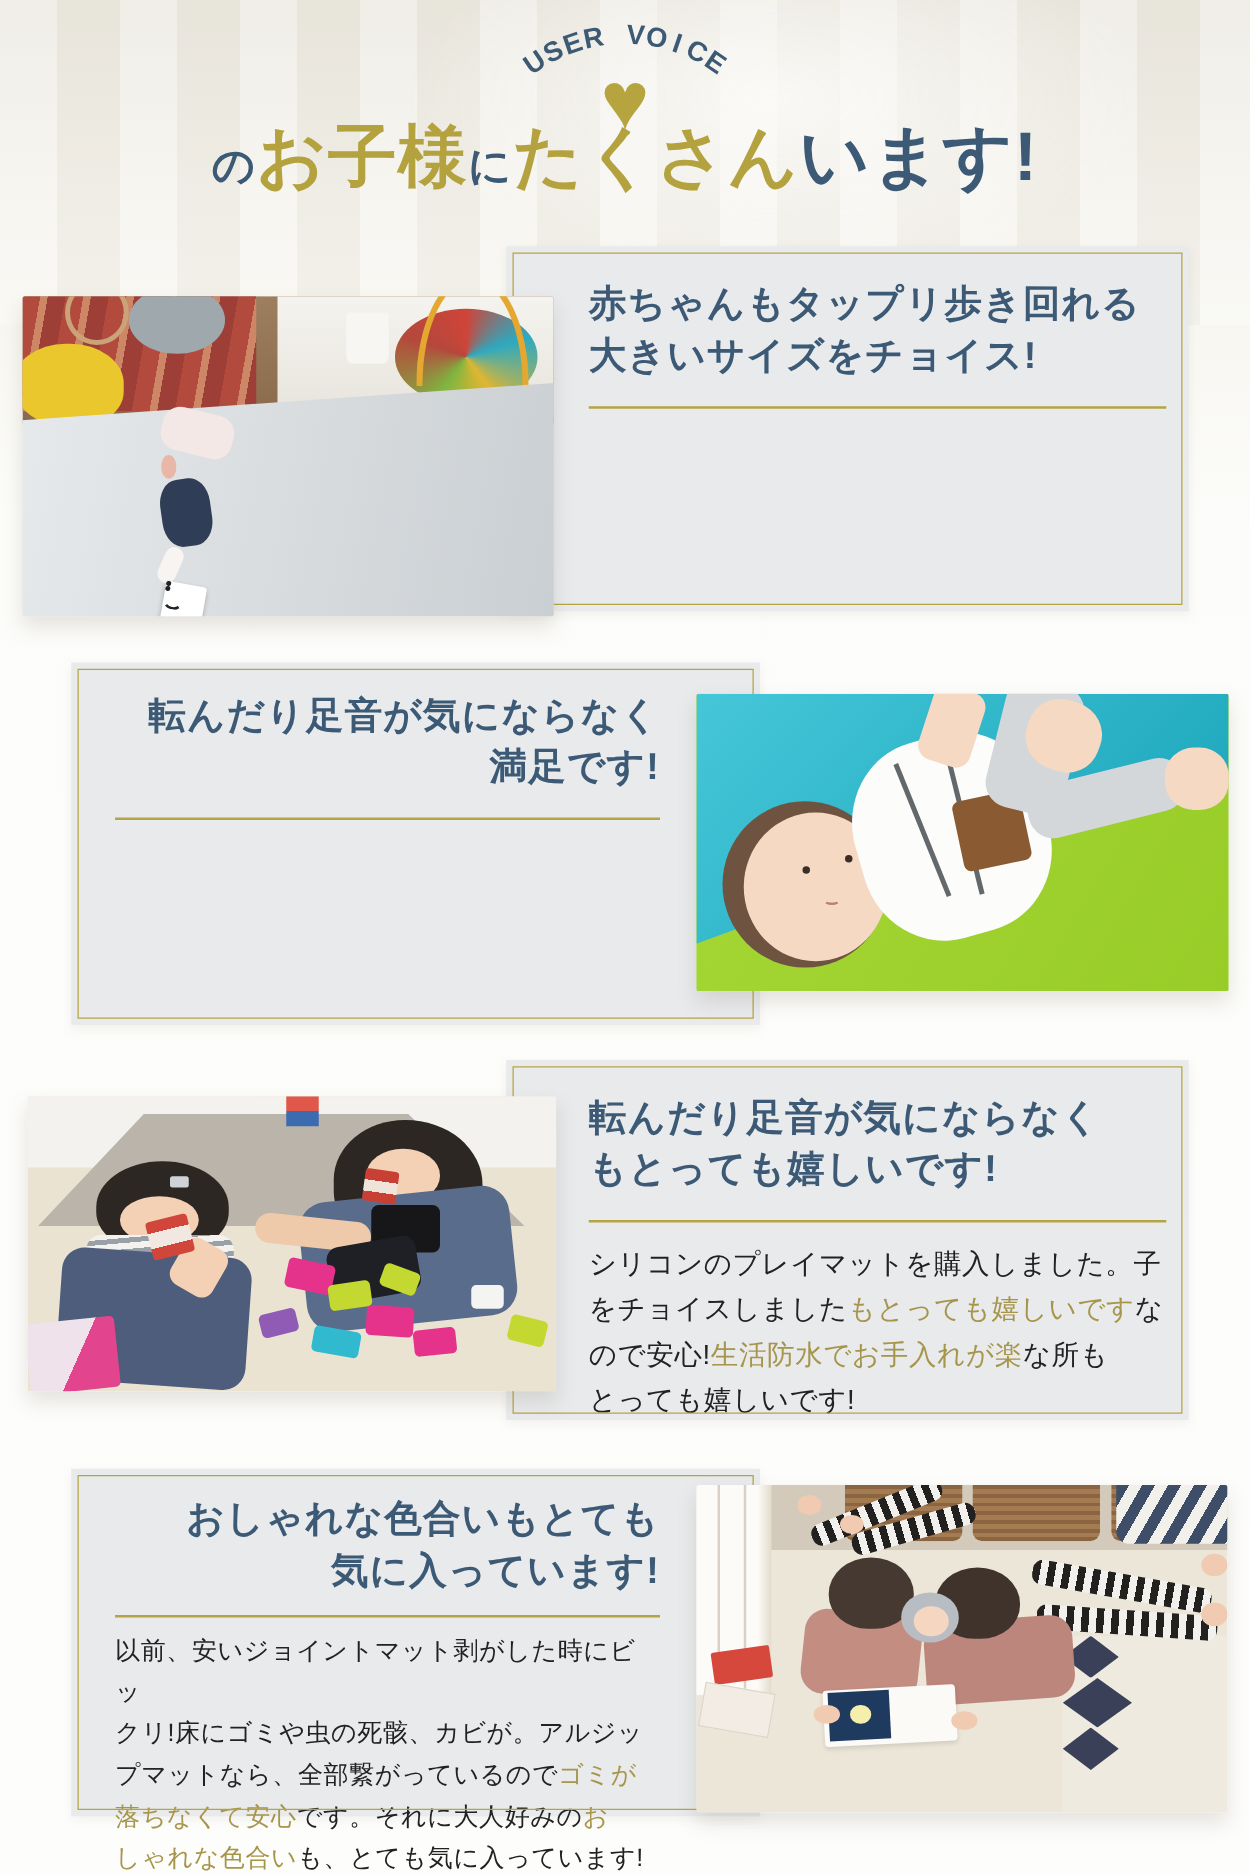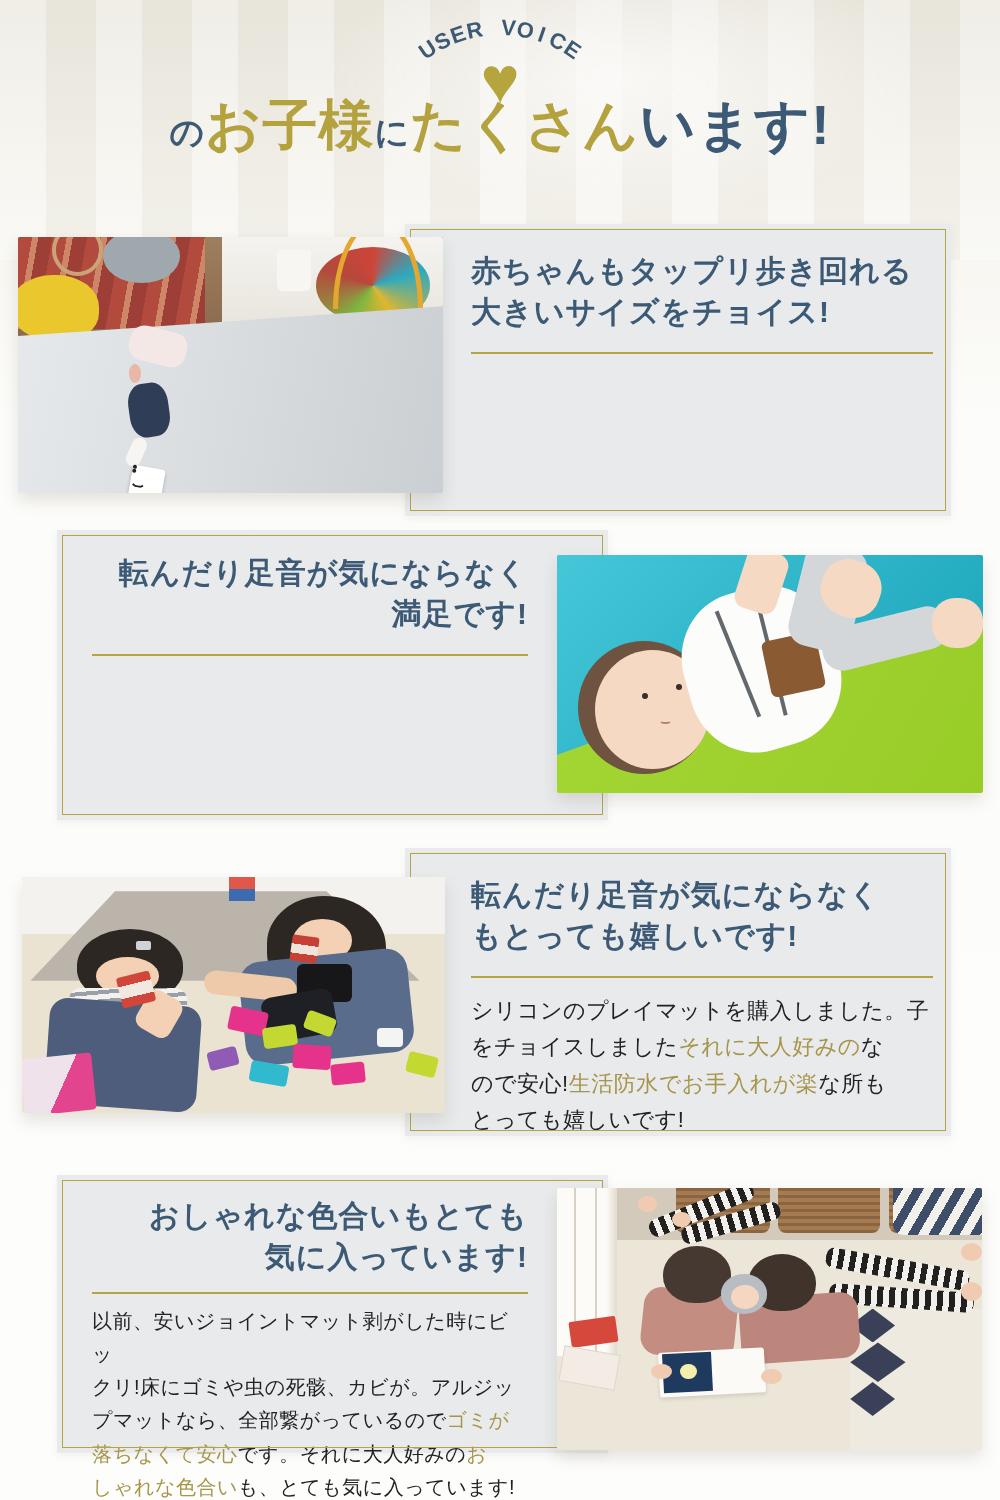--- a/index.html
+++ b/index.html
@@ -40,21 +40,21 @@
   .seg-lg{font-size:55px}
   .seg-sm{font-size:34px}
   .c-navy{color:#3c5a75}
   .c-gold{color:#b3a23e}
   
   .panel{
     position:absolute;background:#e8eaec;box-sizing:border-box;z-index:2;
     box-shadow:0 3px 8px rgba(150,140,120,.10);
   }
   .panel-border{position:absolute;inset:5px;border:1.5px solid #b5a443;pointer-events:none;}
-  .panel1{left:405px;top:224px;width:546px;height:292px;padding:26px 18px 0 66px;}
+  .panel1{left:405px;top:197px;width:546px;height:292px;padding:26px 18px 0 66px;}
   .panel2{left:57px;top:530px;width:551px;height:290px;padding:22px 80px 0 35px;}
   .panel3{left:405px;top:848px;width:546px;height:288px;padding:26px 18px 0 66px;}
   .panel4{left:57px;top:1175px;width:551px;height:278px;padding:20px 80px 0 35px;}
   .card-title{
     margin:0;font-size:30px;font-weight:700;color:#3c5a75;
     line-height:1.38;letter-spacing:1px;white-space:pre-line;
   }
   .t-right{text-align:right}
   .divider{height:2px;background:#b5a443;margin:19px 0 15px;}
   .panel4 .divider{margin:14px 0 11px;}
@@ -277,21 +277,21 @@
     </div>
   </section>
 
   <section>
     <div class="panel panel3">
       <div class="panel-border"></div>
       <h2 class="card-title">転んだり足音が気にならなく
 もとっても嬉しいです!</h2>
       <div class="divider"></div>
       <p class="card-body"><span>シリコンのプレイマットを購入しました。子
-をチョイスしました</span><span class="hl">それに大人好みの</span><span>な
+をチョイスしました</span><span class="hl">もとっても嬉しいです</span><span>な
 ので安心!</span><span class="hl">生活防水でお手入れが楽</span><span>な所も
 とっても嬉しいです!</span></p>
     </div>
     <div class="photo photo3" role="img" aria-label="二人の女の子がマットの上でジュースを飲みながらブロック遊びをしている写真">
       <div class="p3-base"></div>
       <div class="p3-wall"></div>
       <div class="p3-graymat"></div>
       <div class="p3-poster"></div>
       <div class="p3-hairB"></div>
       <div class="p3-faceB"></div>

